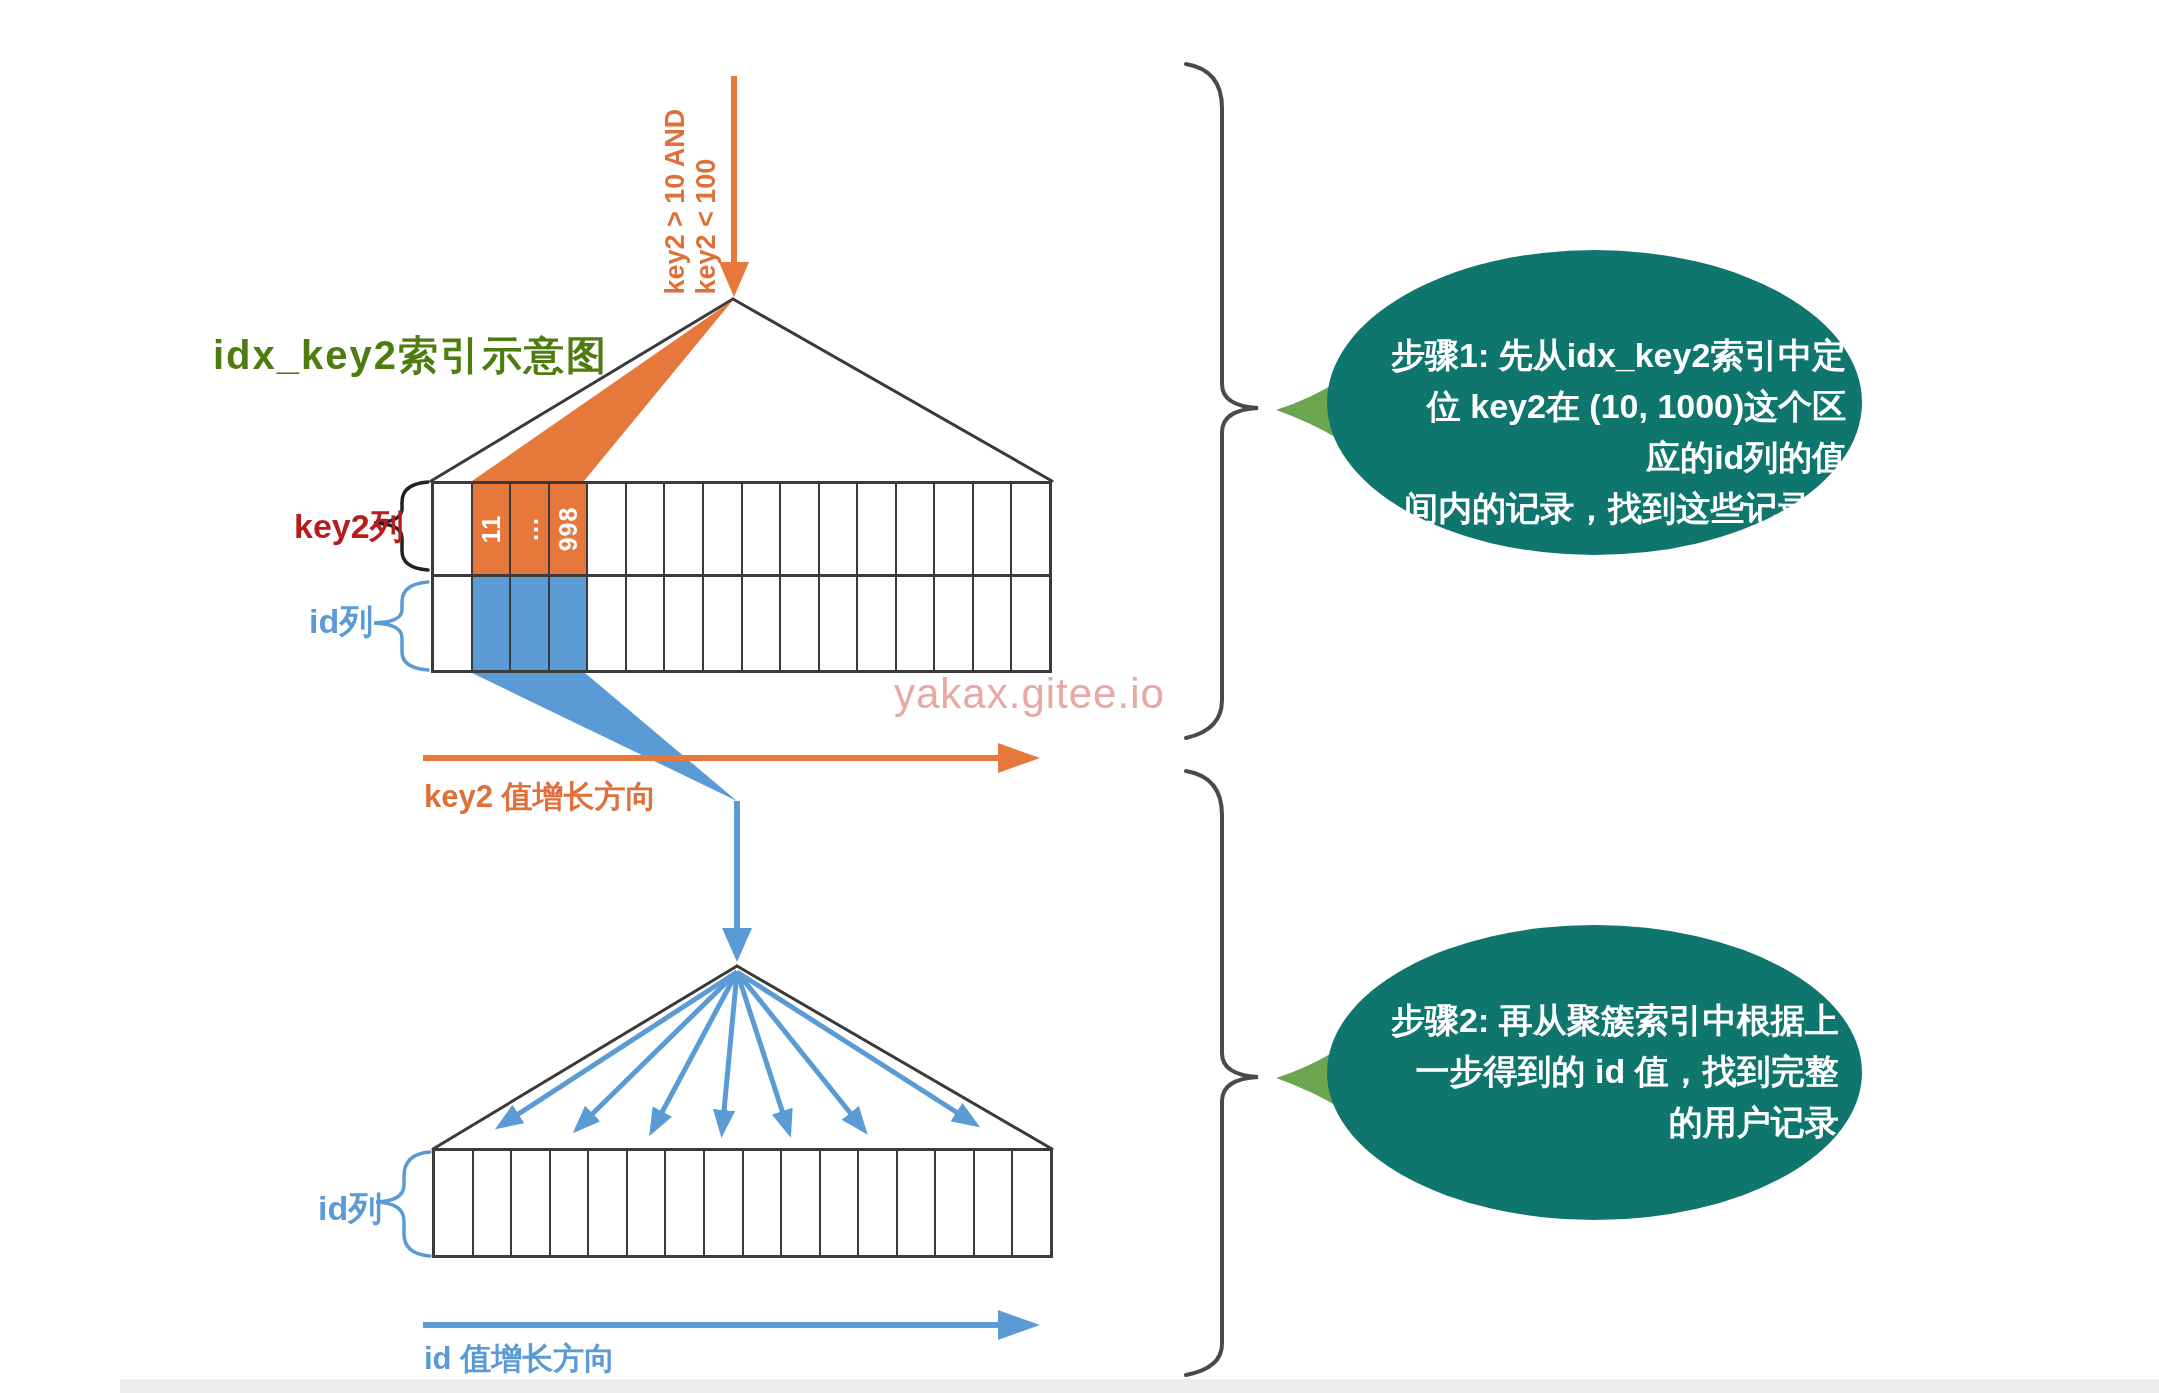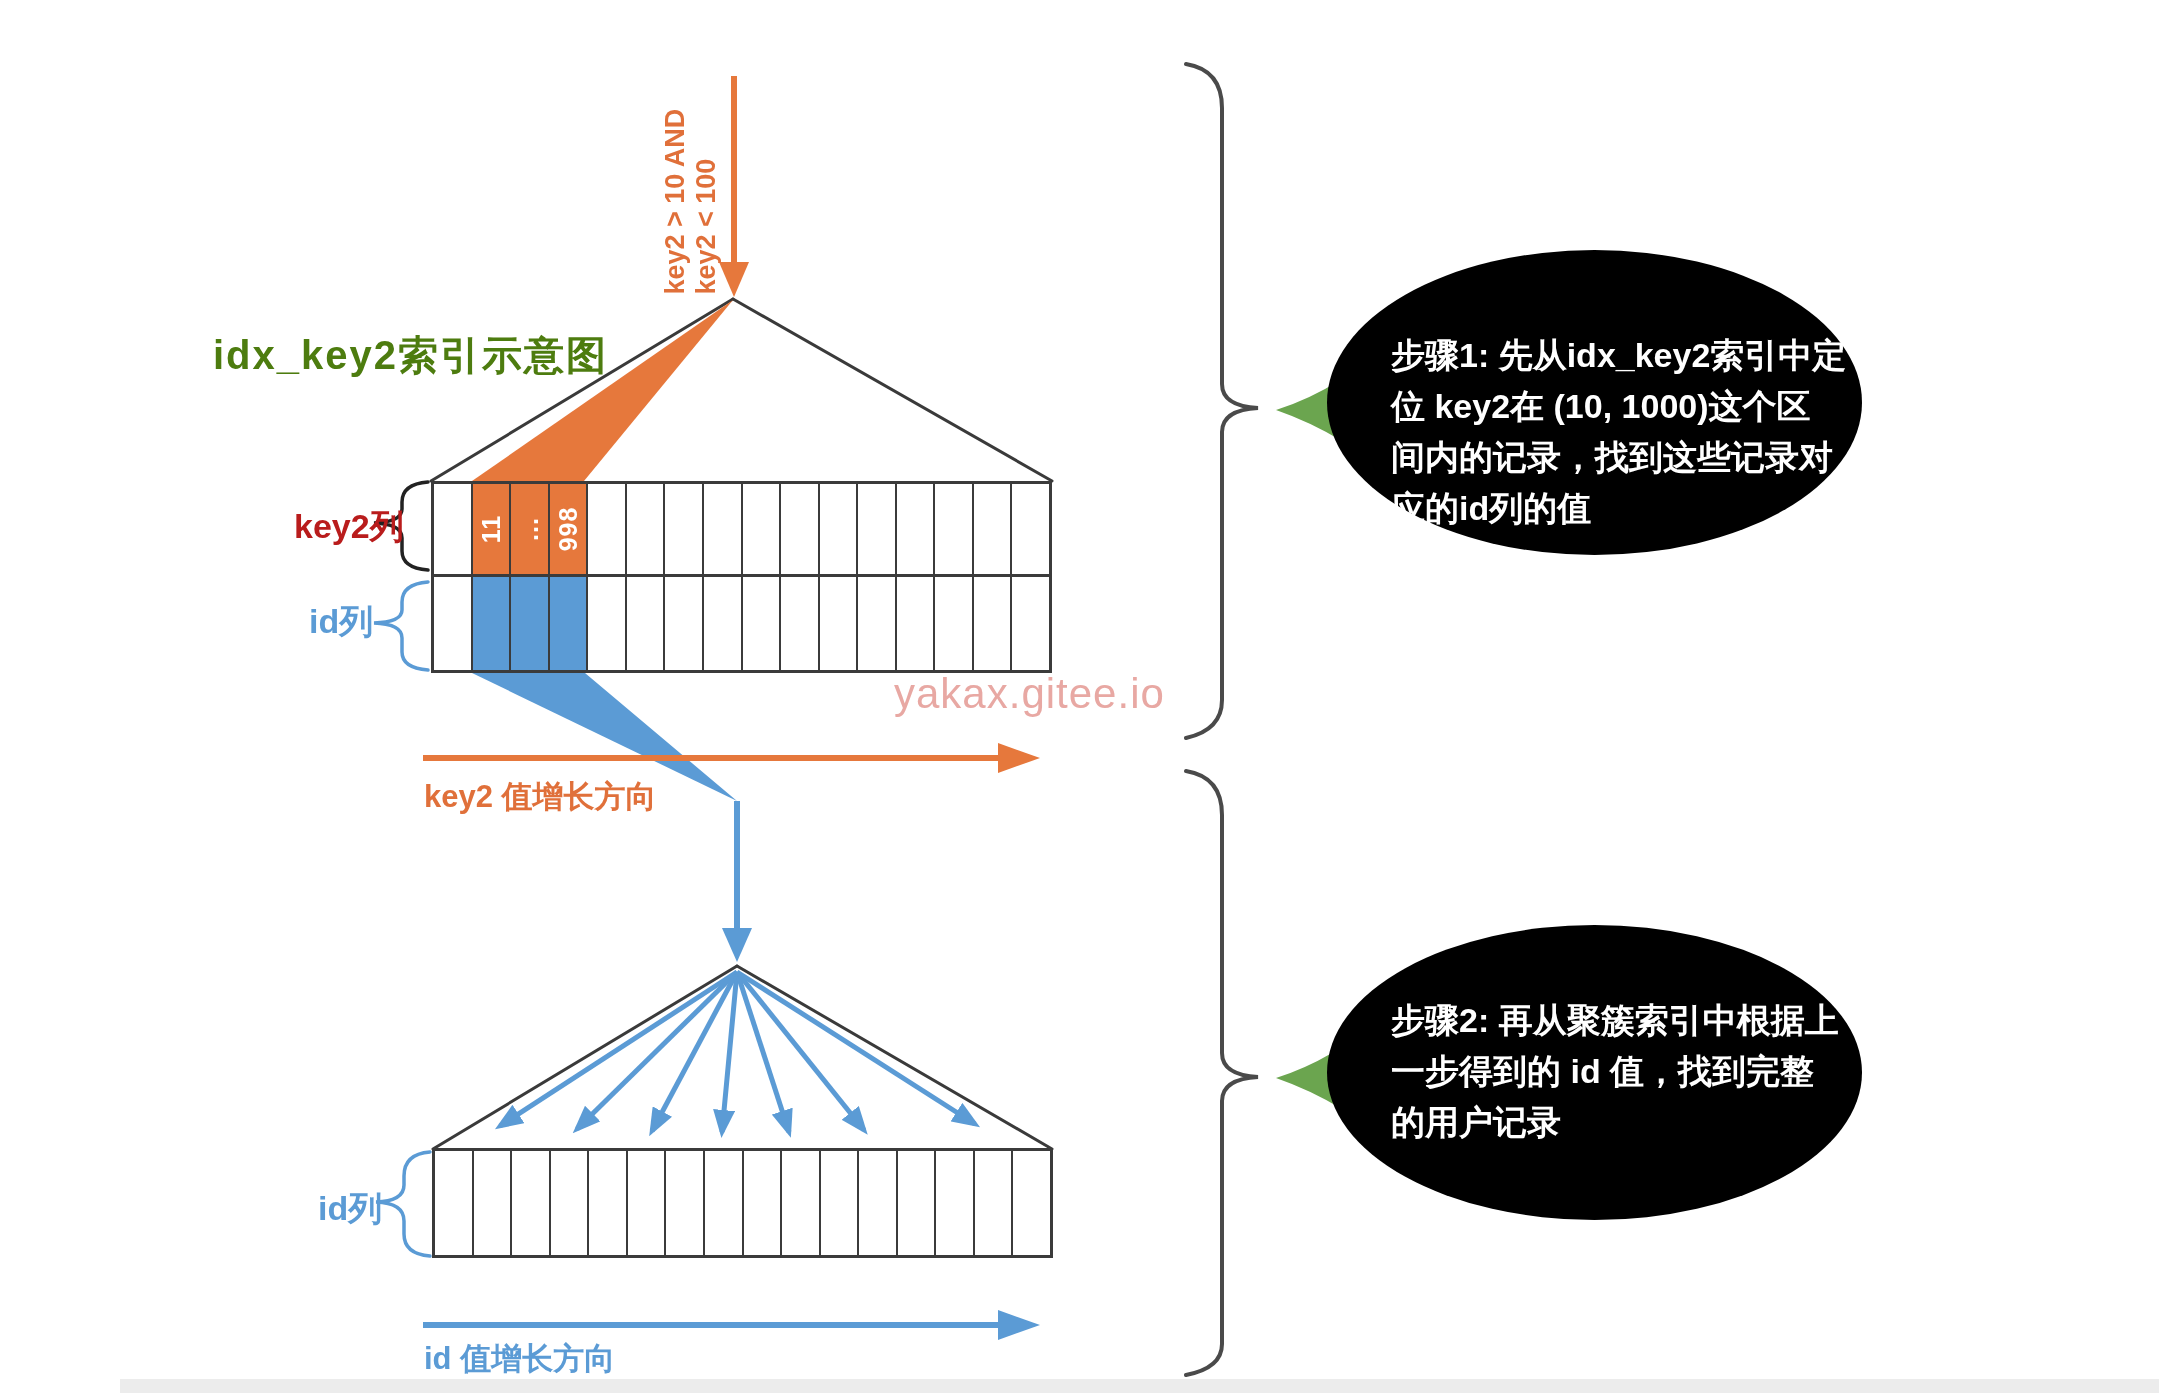--- a/index.html
+++ b/index.html
@@ -37,21 +37,21 @@
   .c:last-child{border-right:none;}
   .c.o{background:#e6783c;}
   .c.b{background:#5b9bd5;}
   .vtxt{
     position:absolute;left:50%;top:50%;
     transform:translate(-50%,-50%) rotate(-90deg);
     color:#ffffff;font-weight:bold;font-size:25px;white-space:nowrap;letter-spacing:1px;
   }
 
   
-  .bubble{position:absolute;background:#000000;border-radius:50%;}
+  .bubble{position:absolute;background:#0f766e;border-radius:50%;text-align:right;}
   #step1-bubble{left:1327px;top:250px;width:535px;height:305px;}
   #step2-bubble{left:1327px;top:925px;width:535px;height:295px;}
   .bubble-text{position:absolute;color:#ffffff;font-weight:bold;font-size:34px;line-height:51px;}
   #step1-text{left:64px;top:80px;}
   #step2-text{left:64px;top:70px;}
   .bubble-text .line{white-space:nowrap;}
 
   #bottom-strip{position:absolute;left:120px;right:0;bottom:0;height:14px;background:#ececec;}
 </style>
 </head>
@@ -184,22 +184,22 @@
         <div class="c"></div>
       <div class="c"></div>
         <div class="c"></div>
     </div>
   </div>
 
   <div class="bubble" id="step1-bubble">
     <div class="bubble-text" id="step1-text">
       <div class="line">步骤1: 先从idx_key2索引中定</div>
       <div class="line">位 key2在 (10, 1000)这个区</div>
+      <div class="line">应的id列的值</div>
       <div class="line">间内的记录，找到这些记录对</div>
-      <div class="line">应的id列的值</div>
     </div>
   </div>
   <div class="bubble" id="step2-bubble">
     <div class="bubble-text" id="step2-text">
       <div class="line">步骤2: 再从聚簇索引中根据上</div>
       <div class="line">一步得到的 id 值，找到完整</div>
       <div class="line">的用户记录</div>
     </div>
   </div>
 

